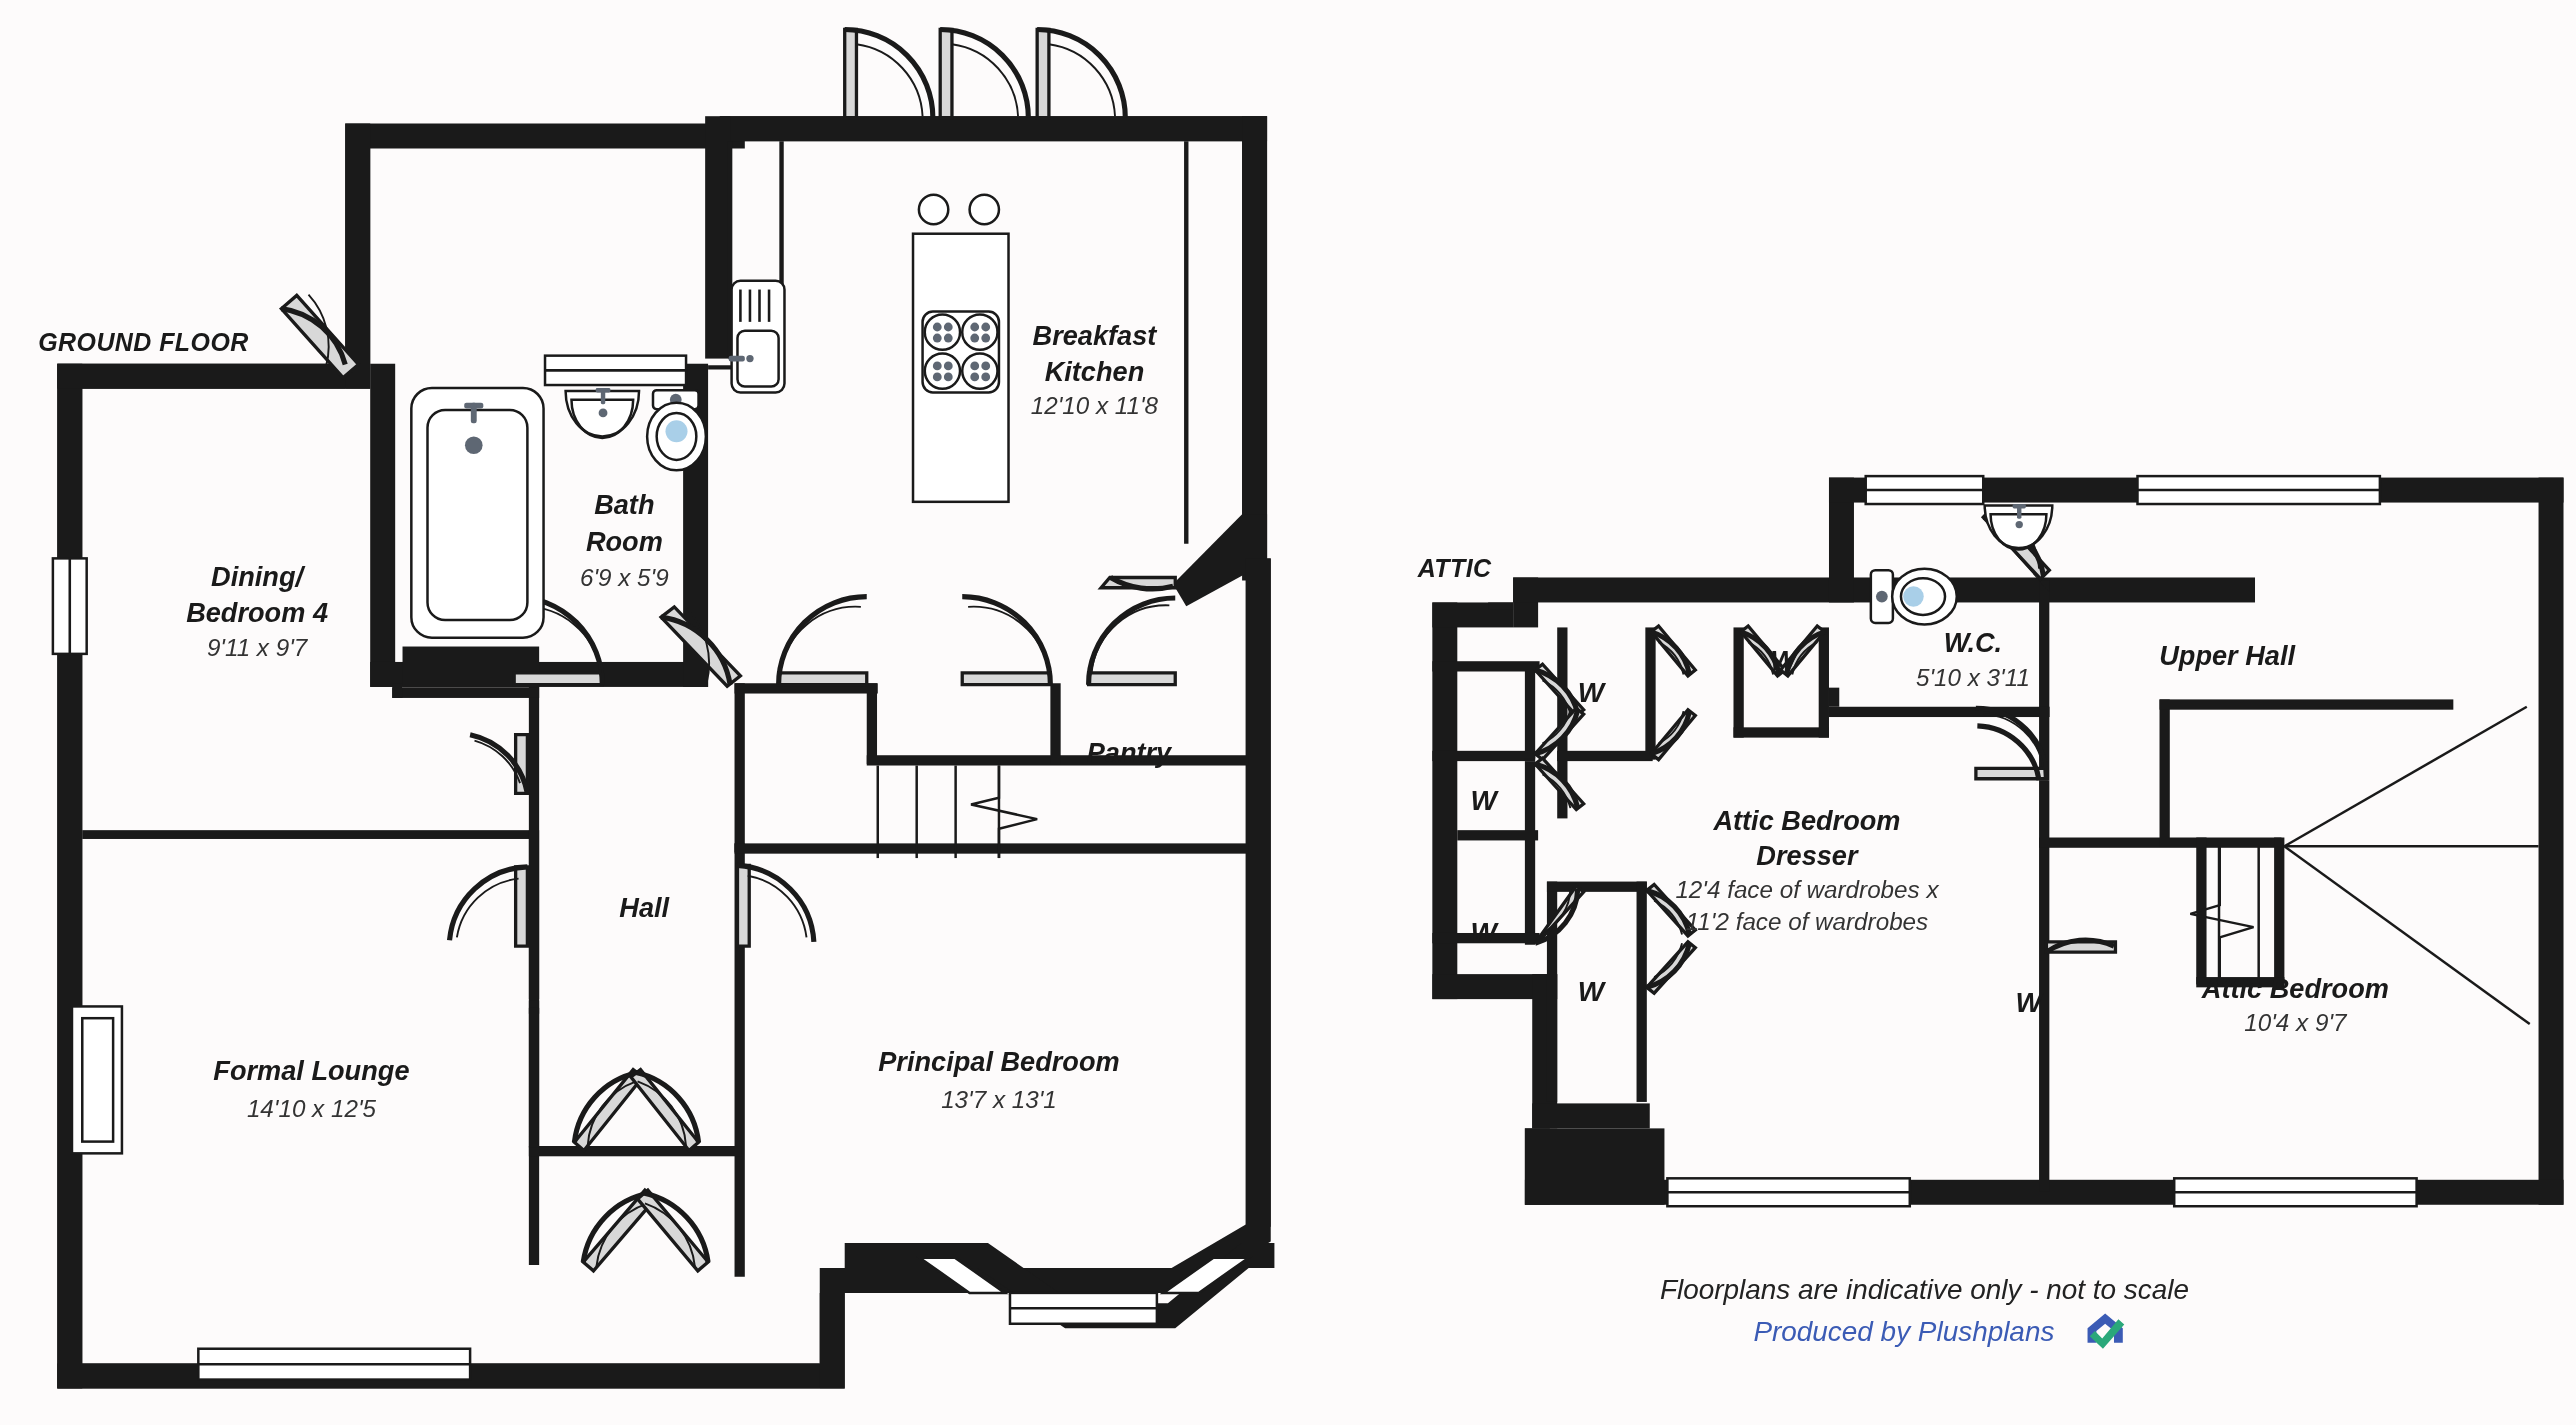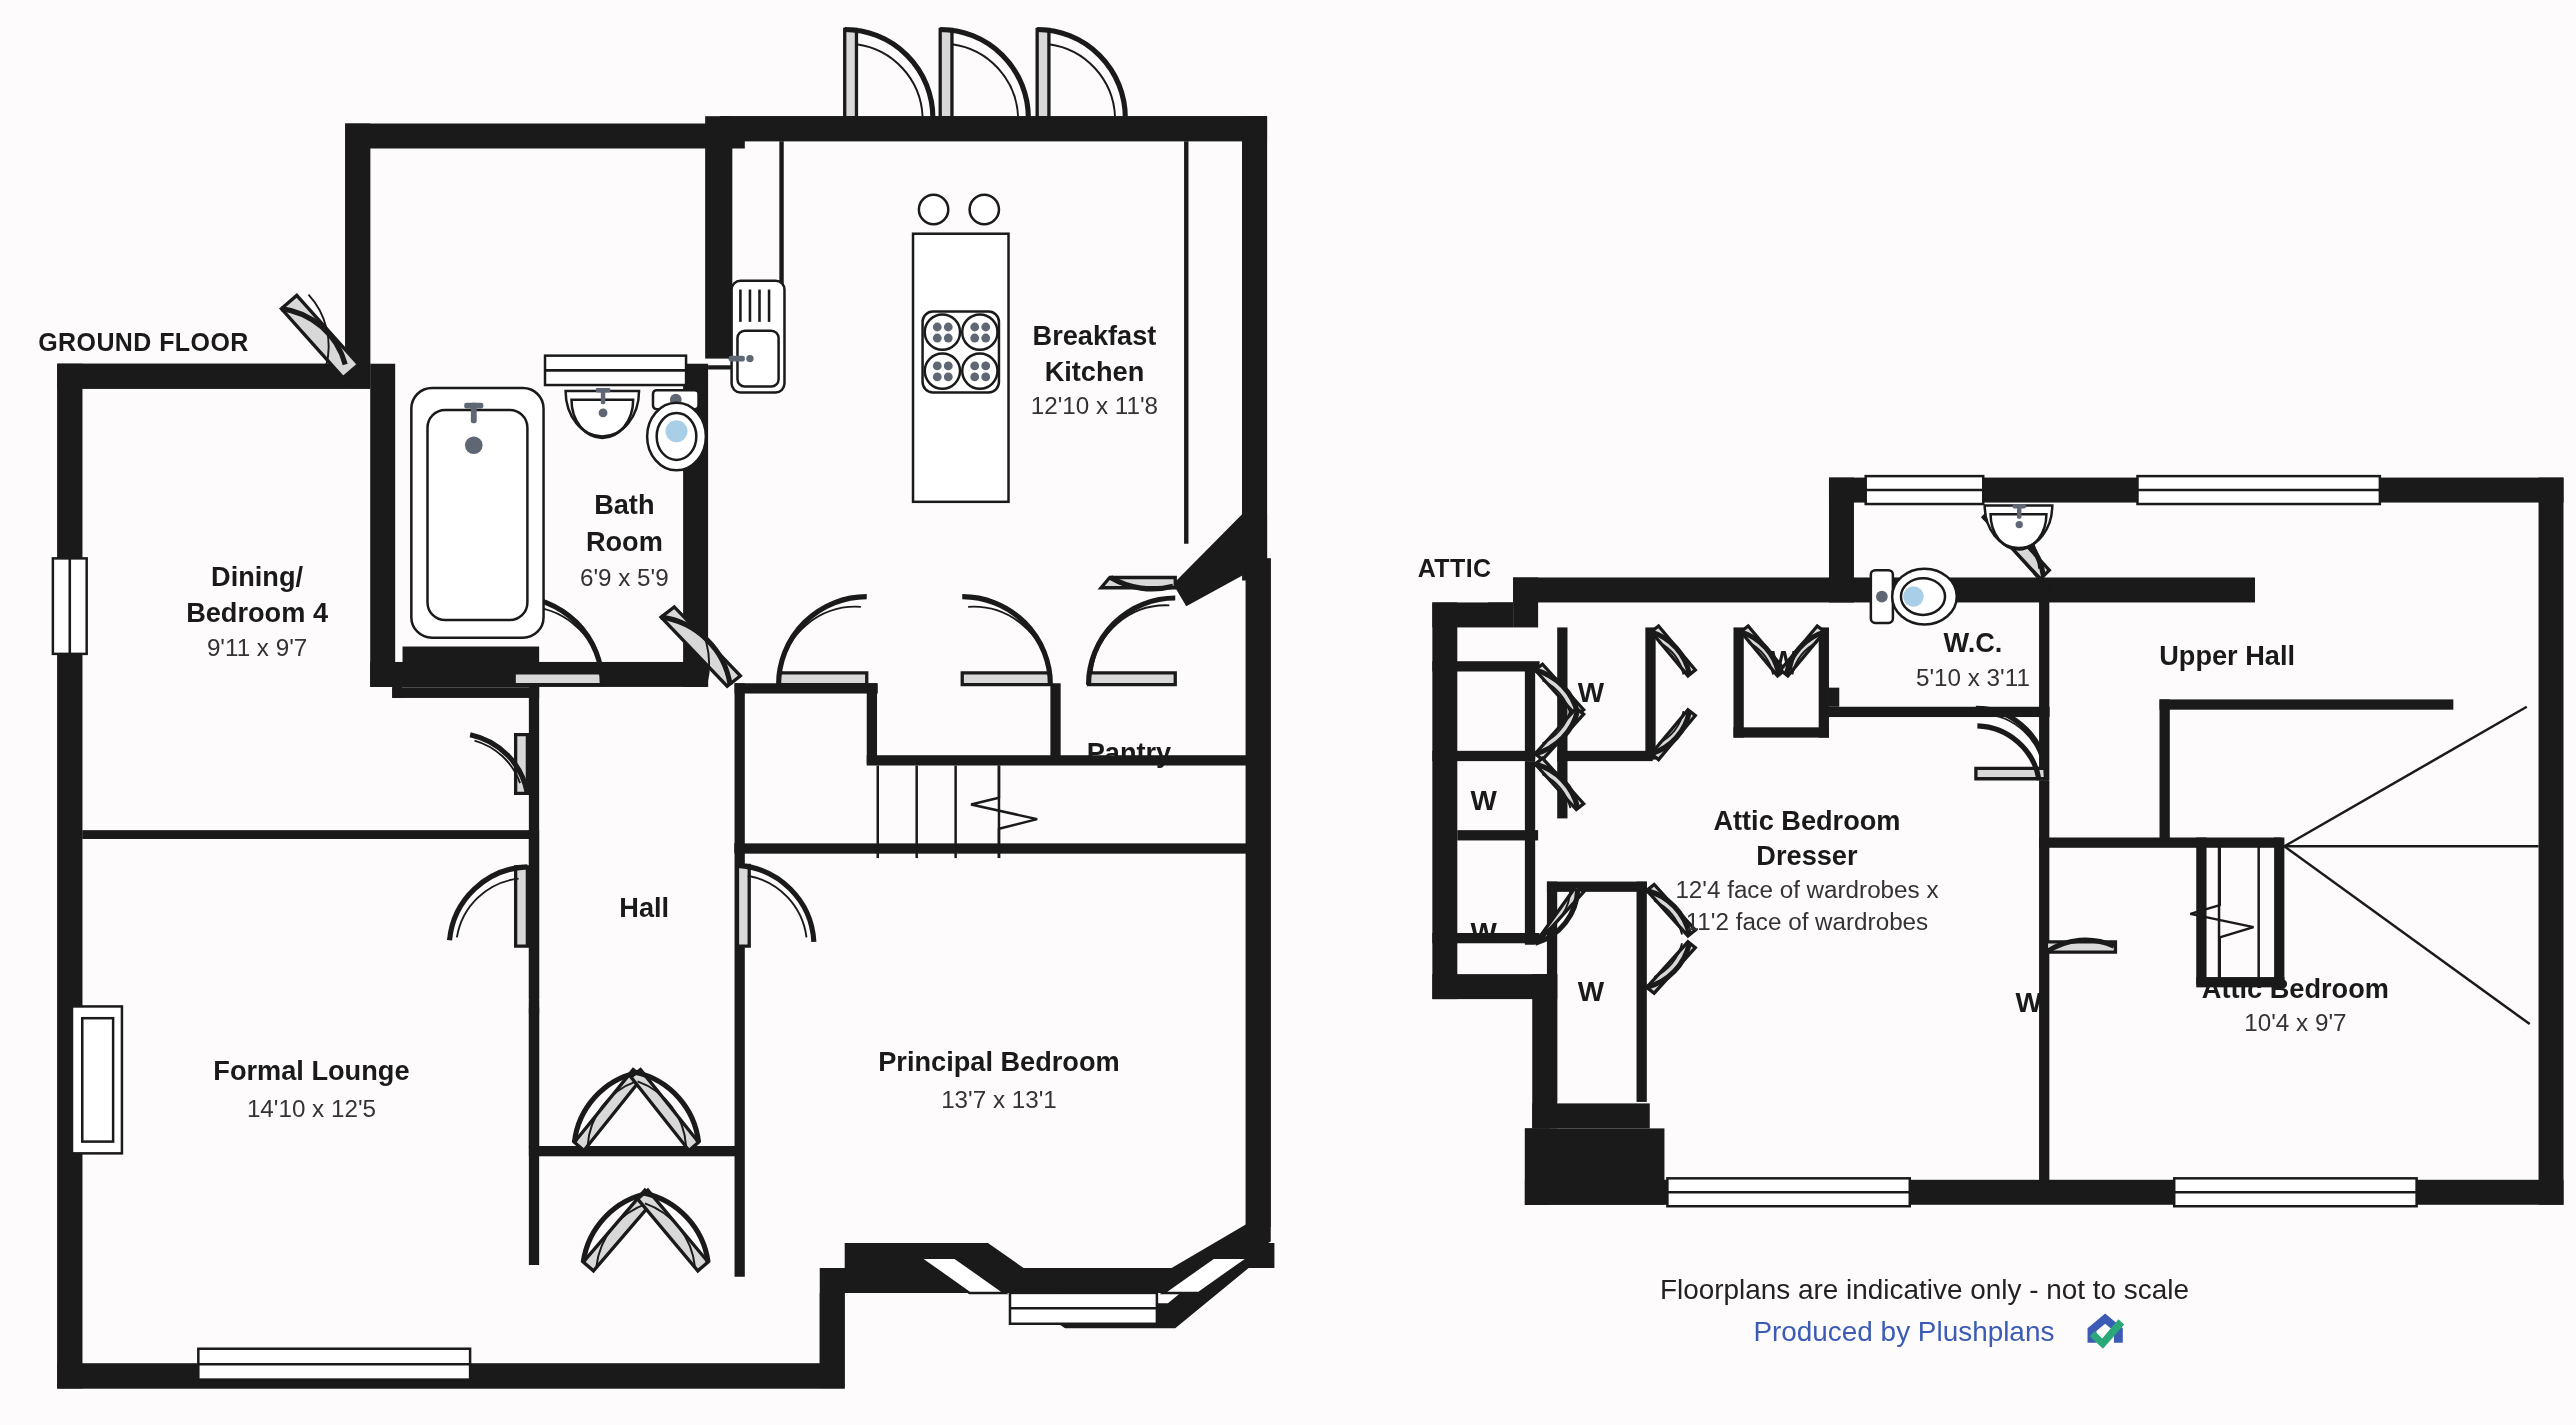--- a/index.html
+++ b/index.html
@@ -11,20 +11,21 @@
     width: 2576px;
     height: 1426px;
     font-family: "Liberation Sans", sans-serif;
     overflow: hidden;
     position: relative;
   }
   #plan-root {
     position: absolute;
     inset: 0;
     background: #fdfbfb;
+    font-style: italic;
   }
   svg.plan-svg {
     display: block;
     width: 2576px;
     height: 1426px;
   }
   .floor-label {
     font-family: "Liberation Sans", sans-serif;
     font-weight: bold;
     font-size: 34px;

